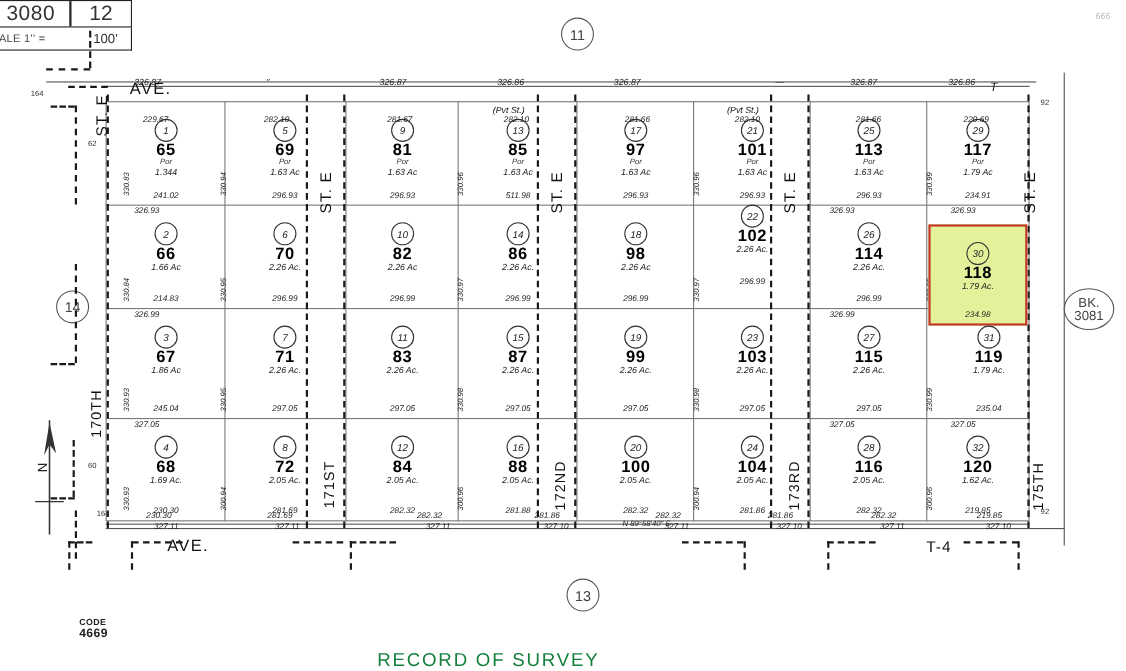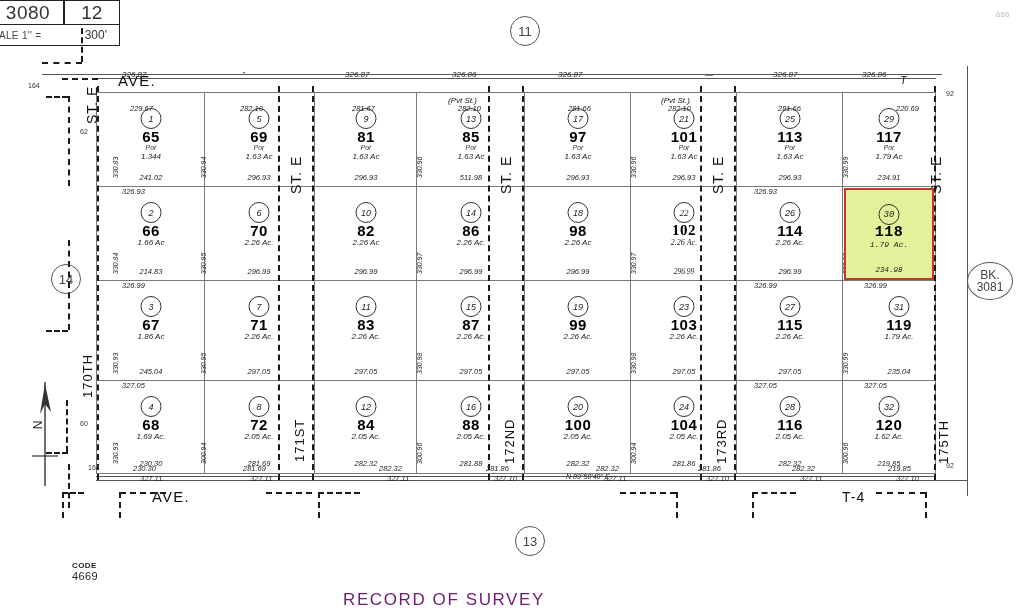--- a/index.html
+++ b/index.html
@@ -63,21 +63,21 @@
   #botroad{left:96px;top:476px;width:840px;height:1.4px;background:#555;}
   #botroad2{left:96px;top:480px;width:872px;height:1.2px;background:#555;}
   #rightedge{left:967px;top:66px;width:1.3px;height:430px;background:#555;}
 
   
   .rowdash{position:absolute;border-top:2.4px dashed #1a1a1a;height:0;}
   .rowdashv{position:absolute;border-left:2.4px dashed #1a1a1a;width:0;}
 
   
   #codebox{left:72px;top:560px;font-size:8px;font-weight:bold;color:#222;line-height:11px;letter-spacing:.4px;}
-  #rostitle{left:343px;top:590px;font-size:17px;letter-spacing:1.6px;color:#701a75;}
+  #rostitle{left:343px;top:590px;font-size:17px;letter-spacing:1.6px;color:#15803d;}
   #acrnote{left:713px;top:570px;width:127px;height:28px;border:1.1px solid #222;box-sizing:border-box;font-size:9px;color:#111;line-height:13px;padding:1px 3px;letter-spacing:.3px;}
   #t4{left:842px;top:489px;font-size:14px;letter-spacing:1px;color:#111;}
 
   
   #northarrow{left:18px;top:378px;width:54px;height:112px;}
   #na-n{position:absolute;left:16px;top:40px;font-size:12px;color:#222;transform:rotate(-90deg);}
 
   .pvt{position:absolute;font-size:8px;font-style:italic;color:#111;}
 </style>
 </head>
@@ -86,21 +86,21 @@
 <div id="sheet">
 
   <div class="abs" id="titleblock">
     <div id="tb-row1">
       <div id="tb-bk">3080</div>
       <div id="tb-div"></div>
       <div id="tb-pg">12</div>
     </div>
     <div id="tb-row2">
       <span id="tb-scale">ALE 1''  =</span>
-      <span id="tb-scaleval">300'</span>
+      <span id="tb-scaleval">100'</span>
     </div>
   </div>
 
   <div class="abs circ" id="sec11">11</div>
   <div class="abs circ" id="sec13">13</div>
   <div class="abs circ" id="sec14">14</div>
   <div class="abs circ" id="bk3081">
     <span>BK.</span>
     <span>3081</span>
   </div>
@@ -292,33 +292,33 @@
           <div class="lot">86</div>
           <div class="ac high">2.26 Ac.</div>
           <div class="dimb">296.99</div>
         </div>
         <div class="cell" style="left: 430px; top: 96px; width: 104px; height: 92px;">
           <div class="pnum">18</div>
           <div class="lot">98</div>
           <div class="ac high">2.26 Ac</div>
           <div class="dimb">296.99</div>
         </div>
-        <div class="cell" style="left: 536px; top: 96px; width: 104px; height: 92px; font-family: Liberation Serif, serif;">
+        <div class="cell" style="left: 536px; top: 80px; width: 104px; height: 92px;">
           <div class="pnum">22</div>
           <div class="lot">102</div>
           <div class="ac high">2.26 Ac.</div>
           <div class="dimb">296.99</div>
         </div>
         <div class="cell" style="left: 642px; top: 96px; width: 104px; height: 92px;">
           <div class="pnum">26</div>
           <div class="lot">114</div>
           <div class="ac high">2.26 Ac.</div>
           <div class="dimb">296.99</div>
         </div>
-        <div class="cell hl" style="left: 748px; top: 96px; width: 90px; height: 92px; font-family: Liberation Mono, monospace;">
+        <div class="cell hl" style="left: 748px; top: 112px; width: 90px; height: 92px;">
           <div class="pnum">30</div>
           <div class="lot">118</div>
           <div class="ac high">1.79 Ac.</div>
           <div class="dimb">234.98</div>
         </div>
         <div class="cell" style="left: 2px; top: 190px; width: 106px; height: 98px;">
           <div class="pnum">3</div>
           <div class="lot">67</div>
           <div class="ac high">1.86 Ac</div>
           <div class="dimb">245.04</div>
@@ -426,21 +426,21 @@
   <div class="abs dimtop" style="left:862px;top:70px;">326.86</div>
   <div class="abs dimtop" style="left:900px;top:74px;font-size:11px;">T</div>
 
   <div class="abs dim" style="left:130px;top:104px;">229.67</div>
   <div class="abs dim" style="left:240px;top:104px;">282.10</div>
   <div class="abs dim" style="left:352px;top:104px;">281.67</div>
   <div class="abs dim" style="left:458px;top:104px;">282.10</div>
   <div class="abs dim" style="left:568px;top:104px;">281.66</div>
   <div class="abs dim" style="left:668px;top:104px;">282.10</div>
   <div class="abs dim" style="left:778px;top:104px;">281.66</div>
-  <div class="abs dim" style="left:896px;top:104px;">220.69</div>
+  <div class="abs dim" style="left:876px;top:104px;">220.69</div>
 
   <div class="abs dim" style="left:133px;top:464px;">230.30</div>
   <div class="abs dim" style="left:140px;top:474px;">327.11</div>
   <div class="abs dim" style="left:243px;top:464px;">281.69</div>
   <div class="abs dim" style="left:250px;top:474px;">327.11</div>
   <div class="abs dim" style="left:379px;top:464px;">282.32</div>
   <div class="abs dim" style="left:387px;top:474px;">327.11</div>
   <div class="abs dim" style="left:486px;top:464px;">281.86</div>
   <div class="abs dim" style="left:494px;top:474px;">327.10</div>
   <div class="abs dim" style="left:596px;top:464px;">282.32</div>
@@ -476,19 +476,19 @@
   <div class="abs rowdash" style="left:46px;top:452px;width:22px;"></div>
 
   <div class="abs rowdashv" style="left:68px;top:96px;height:90px;"></div>
   <div class="abs rowdashv" style="left:68px;top:240px;height:90px;"></div>
   <div class="abs rowdashv" style="left:68px;top:464px;height:44px;"></div>
   <div class="abs rowdash" style="left:46px;top:96px;width:22px;"></div>
   <div class="abs rowdash" style="left:46px;top:330px;width:22px;"></div>
 
   <div class="abs" id="codebox">
     <div>CODE</div>
-    <div style="font-size:11px;font-weight:normal;">4669</div>
+    <div style="font-size:11px;font-weight:bold;">4669</div>
   </div>
 
   <div class="abs" id="rostitle">RECORD OF SURVEY</div>
 
 
 </div>
 
 </body></html>

